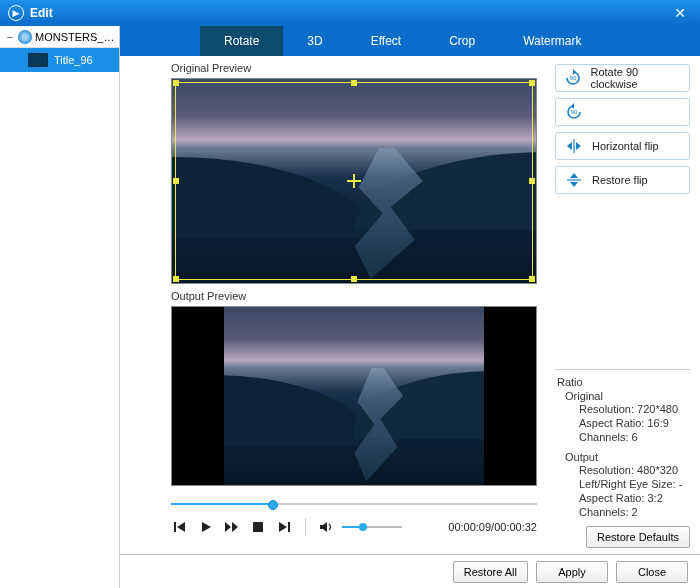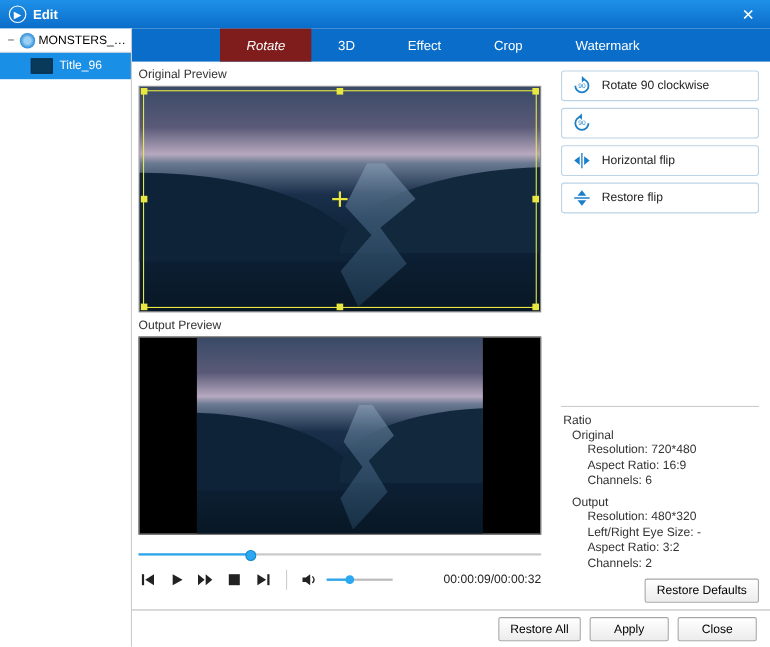--- a/index.html
+++ b/index.html
@@ -20,23 +20,23 @@
 .side-header .disc-icn { width: 14px; height: 14px; border-radius: 50%; background: radial-gradient(circle, #9ad0f5 30%, #2b8bd6 70%); margin-right: 3px; }
 .side-header .txt { white-space: nowrap; overflow: hidden; text-overflow: ellipsis; flex:1; }
 .side-item { height: 24px; background: #1a8fe6; color: #fff; display: flex; align-items: center; font-size: 11px; padding-left: 28px; }
 .side-item .thumb { width: 20px; height: 14px; background: #0a3a5a; margin-right: 6px; border: 1px solid #063050; }
 
 .right { flex: 1; display: flex; flex-direction: column; }
 
 
 .tabs { height: 30px; background: #0a6dc9; display: flex; padding-left: 80px; }
 .tab { color: #fff; font-size: 12px; padding: 0 24px; display: flex; align-items: center; cursor: pointer; }
-.tab.active { background: #7f1d1d; font-style: italic; }
-
-.content { flex: 1; display: flex; }
+.tab.active { background: #0c4a6e; }
+
+.content { flex: 1; display: flex; margin-left: 45px; }
 .preview-col { width: 380px; padding: 6px 0 0 6px; display:flex; flex-direction:column; }
 .options-col { flex: 1; padding: 8px 10px 6px 10px; display:flex; flex-direction:column; }
 
 .lbl { font-size: 11px; color: #333; margin-bottom: 4px; }
 
 
 .frame { position: relative; width: 366px; border: 1px solid #888; }
 .scene { width: 100%; height: 100%; background: linear-gradient(to bottom, #394a66 0%, #5a5a78 18%, #b7a9bf 30%, #6a7a92 34%, #1a2f4a 48%, #0d2136 70%, #081725 100%); position:relative; overflow:hidden; }
 .scene .river { position:absolute; left:48%; top:34%; width:22%; height:64%; background: linear-gradient(to bottom, #8aa0b8, #4a6a88 40%, #20405a); clip-path: polygon(40% 0%, 60% 0%, 95% 25%, 55% 45%, 85% 70%, 30% 100%, 10% 75%, 45% 50%, 15% 30%); opacity:0.6; }
 .scene .hill-l { position:absolute; left:-5%; top:38%; width:60%; height:40%; background:#0e2238; border-radius: 0 220px 0 0 / 0 90px 0 0; }

